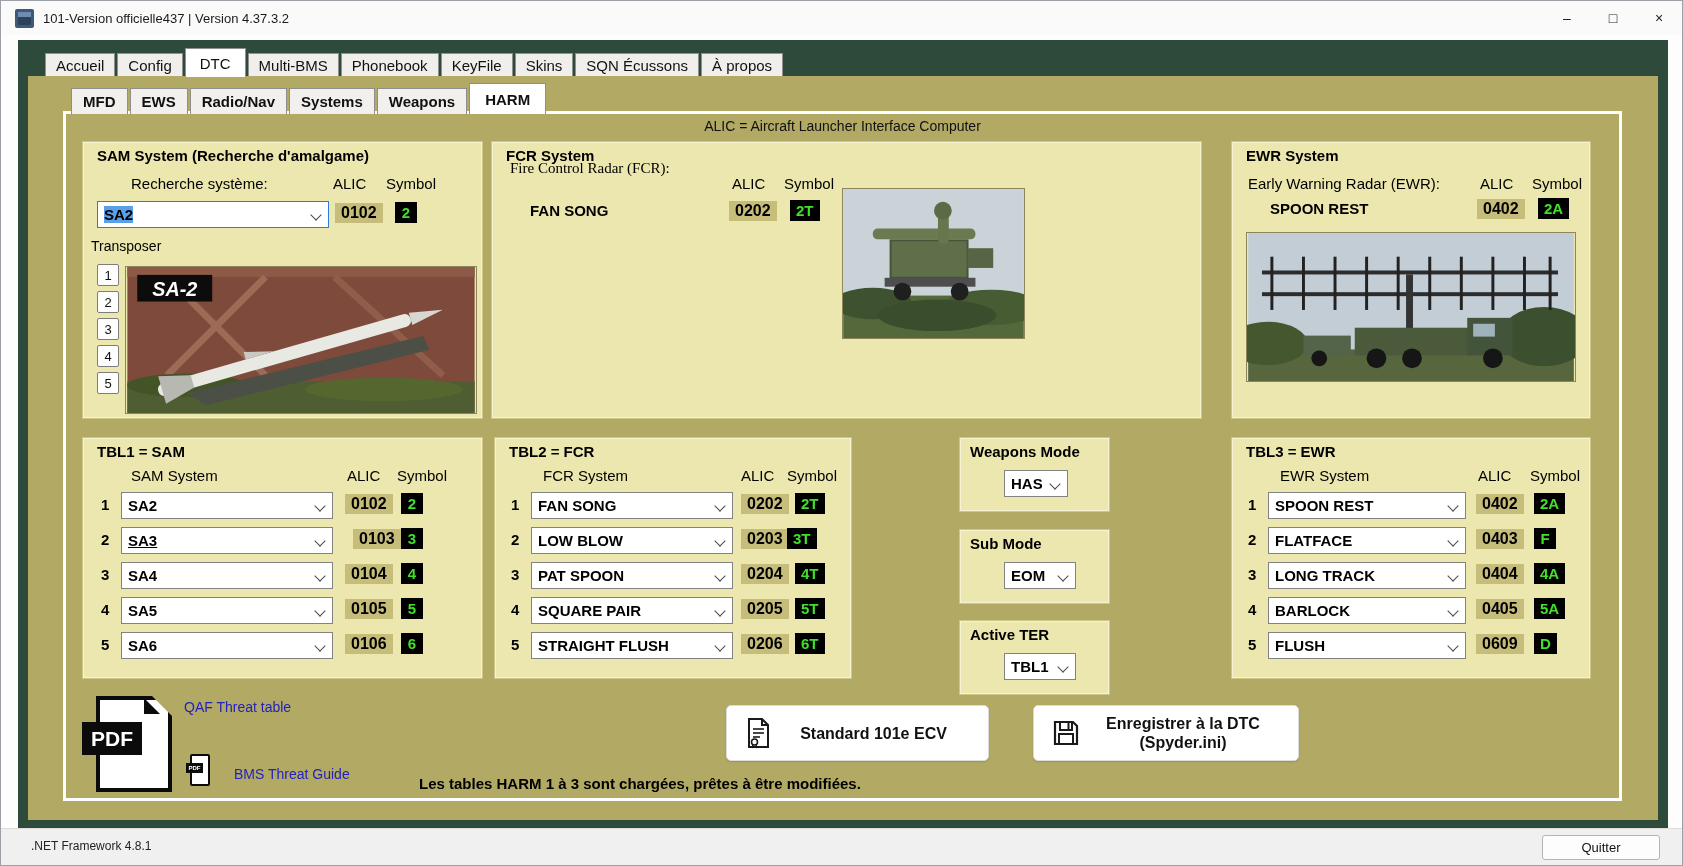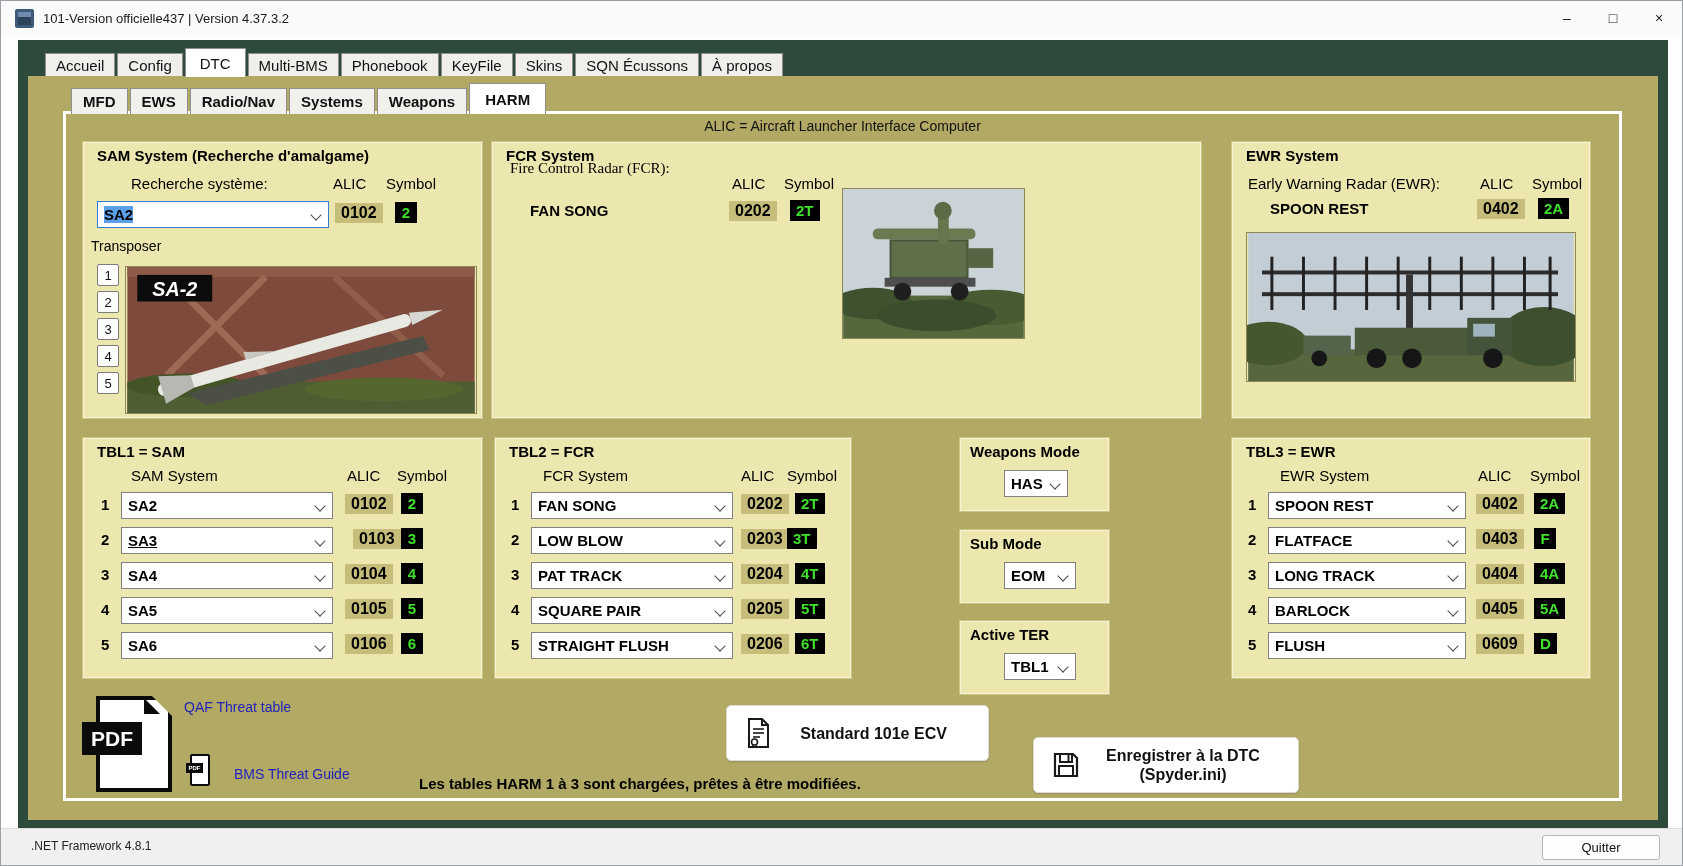--- a/index.html
+++ b/index.html
@@ -299,21 +299,21 @@
 
       <div class="lbl b" style="left:16px; top:93px;">2</div>
       <div class="combo" style="left:36px; top:89px; width:202px;">
           <span>LOW BLOW</span>
         </div>
       <div class="alicval" style="left:246px; top:91px;">0203</div>
       <div class="sym" style="left:292px; top:90px;">3T</div>
 
       <div class="lbl b" style="left:16px; top:128px;">3</div>
       <div class="combo" style="left:36px; top:124px; width:202px;">
-          <span>PAT TRACK</span>
+          <span>PAT SPOON</span>
         </div>
       <div class="alicval" style="left:246px; top:126px;">0204</div>
       <div class="sym" style="left:300px; top:125px;">4T</div>
 
       <div class="lbl b" style="left:16px; top:163px;">4</div>
       <div class="combo" style="left:36px; top:159px; width:202px;">
           <span>SQUARE PAIR</span>
         </div>
       <div class="alicval" style="left:246px; top:161px;">0205</div>
       <div class="sym" style="left:300px; top:160px;">5T</div>
@@ -410,21 +410,21 @@
         <line x1="8" y1="12" x2="19" y2="12" stroke="#1a1a1a" stroke-width="1.6"></line>
         <line x1="8" y1="16" x2="19" y2="16" stroke="#1a1a1a" stroke-width="1.6"></line>
         <line x1="8" y1="20" x2="15" y2="20" stroke="#1a1a1a" stroke-width="1.6"></line>
         <circle cx="9.5" cy="25" r="3" fill="none" stroke="#1a1a1a" stroke-width="1.6"></circle>
         <line x1="8" y1="28" x2="7" y2="31" stroke="#1a1a1a" stroke-width="1.6"></line>
         <line x1="11" y1="28" x2="12" y2="31" stroke="#1a1a1a" stroke-width="1.6"></line>
       </svg>
       <div class="cap">Standard 101e ECV</div>
     </div>
 
-    <div class="bigbtn" style="left:967px; top:591px; width:266px;margin-top:32px;">
+    <div class="bigbtn" style="left:967px; top:591px; width:266px;">
       <svg width="28" height="28" viewBox="0 0 28 28">
         <path d="M3 3 h18 l4 4 v18 h-22 z" fill="#fff" stroke="#1a1a1a" stroke-width="2.2"></path>
         <rect x="8" y="3" width="12" height="8" fill="#fff" stroke="#1a1a1a" stroke-width="2"></rect>
         <line x1="16.5" y1="4" x2="16.5" y2="10" stroke="#1a1a1a" stroke-width="2"></line>
         <rect x="7" y="15" width="14" height="10" fill="#fff" stroke="#1a1a1a" stroke-width="2"></rect>
       </svg>
       <div class="cap">
         <div>Enregistrer à la DTC</div>
         <div>(Spyder.ini)</div>
       </div>

